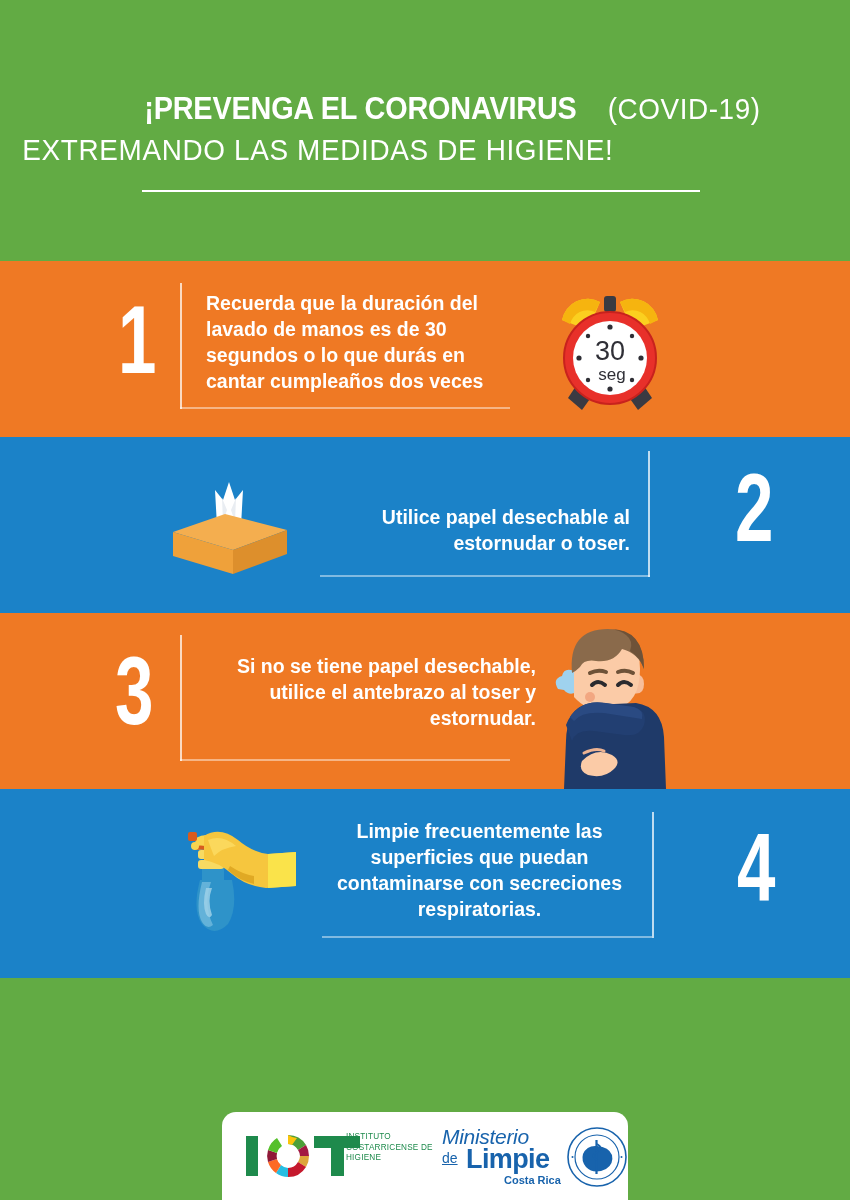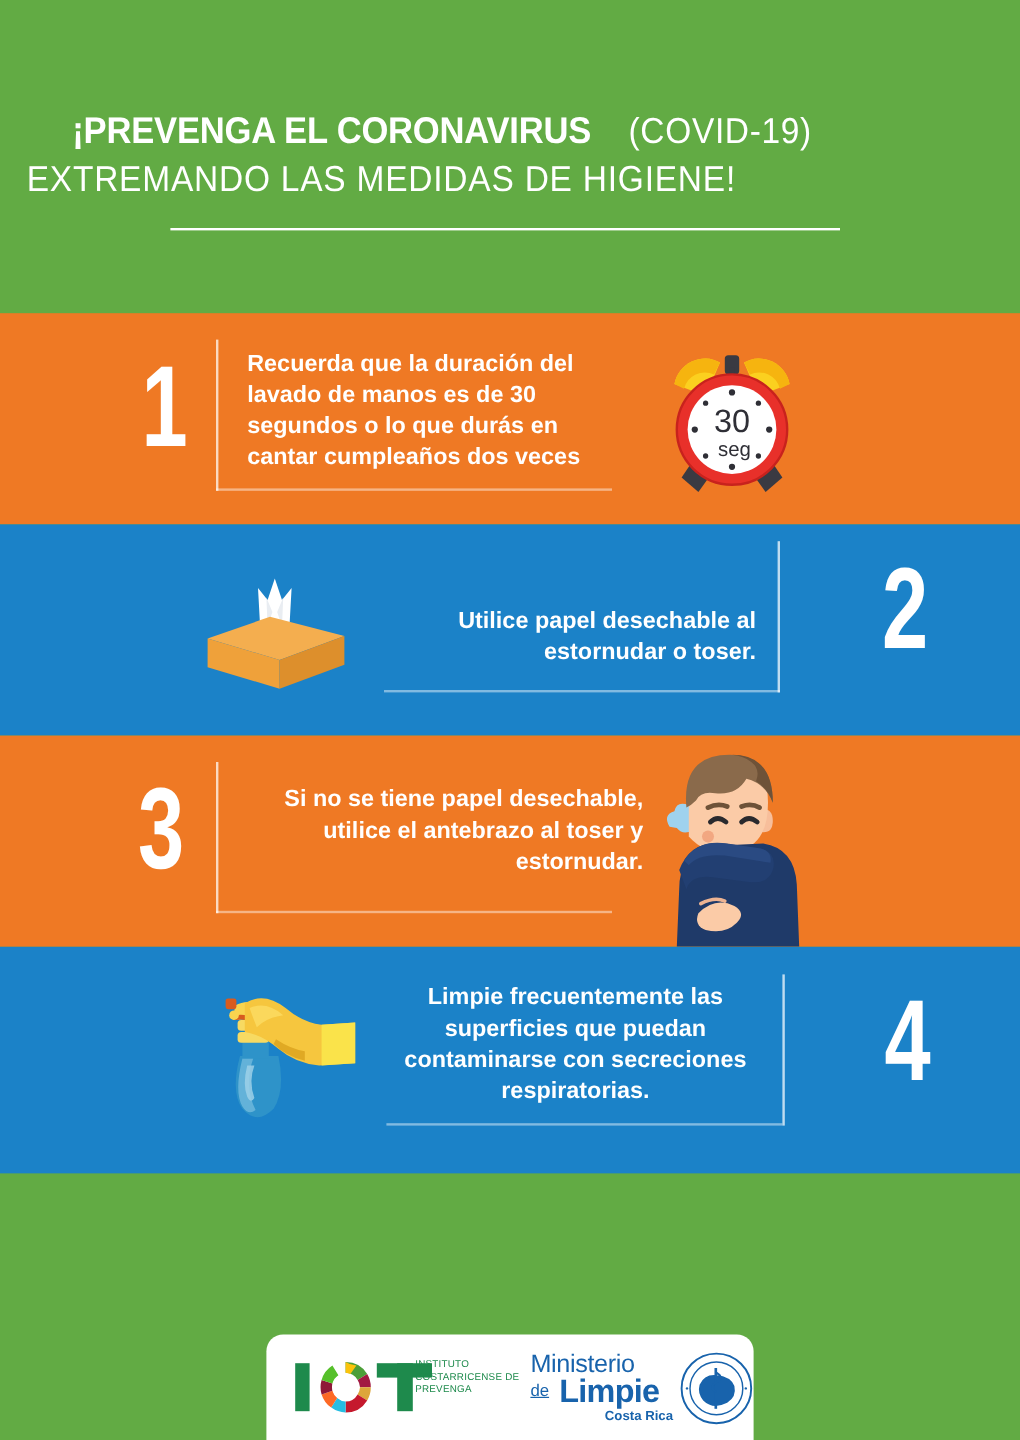--- a/index.html
+++ b/index.html
@@ -11,21 +11,21 @@
     overflow:hidden;
   }
 
   
   .header {
     position:absolute; left:0; top:0; width:850px; height:261px;
     background:#62AB44;
   }
   .title-1 {
     position:absolute; left:0; top:92px; width:850px;
-    text-align:left; color:#fff;
+    text-align:center; color:#fff;
     font-size:30px; line-height:34px; letter-spacing:.3px;padding-left:44px;
   }
   .title-1 .strong {
     font-weight:bold; font-size:31px;
     letter-spacing:-.2px;
     transform:scaleX(.93); display:inline-block;
   }
   .title-1 .light {
     font-weight:normal; letter-spacing:.6px;
     transform:scaleX(.93); display:inline-block;
@@ -103,21 +103,21 @@
   }
   .ict-wrap { position:absolute; left:22px; top:18px; width:185px; height:52px; }
   .ict-text {
     position:absolute; left:124px; top:20px;
     color:#1E8A4C; font-weight:normal; font-size:8.2px; line-height:10.5px;
     letter-spacing:.2px;
   }
   .ms-wrap { position:absolute; left:220px; top:12px; width:170px; height:66px; }
   .ms-min {
     position:absolute; left:0; top:2px; color:#1863AC;
-    font-size:21px; line-height:22px; font-weight:normal; letter-spacing:-.3px;
+    font-size:21px; line-height:22px; font-weight:normal; letter-spacing:-.3px;font-style:italic;
   }
   .ms-de {
     position:absolute; left:0; top:26px; color:#1863AC;
     font-size:14px; line-height:16px; font-weight:normal;text-decoration:underline;
   }
   .ms-salud {
     position:absolute; left:24px; top:20px; color:#1863AC;
     font-size:27px; line-height:30px; font-weight:bold; letter-spacing:-.6px;
   }
   .ms-cr {
@@ -292,21 +292,21 @@
         <circle cx="44" cy="26" r="11" fill="#FFFFFF"></circle>
       </g>
 
       <rect x="70" y="6" width="46" height="12" fill="#1E8A4C"></rect>
       <rect x="87" y="6" width="13" height="40" fill="#1E8A4C"></rect>
     </svg>
   </div>
   <div class="ict-text">
     <div>INSTITUTO</div>
     <div>COSTARRICENSE DE</div>
-    <div>PREVENGA</div>
+    <div>HIGIENE</div>
   </div>
 
   <div class="ms-wrap">
     <div class="ms-min">Ministerio</div>
     <div class="ms-de">de</div>
     <div class="ms-salud">Limpie</div>
     <div class="ms-cr">Costa Rica</div>
     <div class="ms-seal">
       <svg viewBox="0 0 62 62" width="62" height="62">
         <circle cx="31" cy="31" r="29" fill="none" stroke="#1863AC" stroke-width="1.6"></circle>

